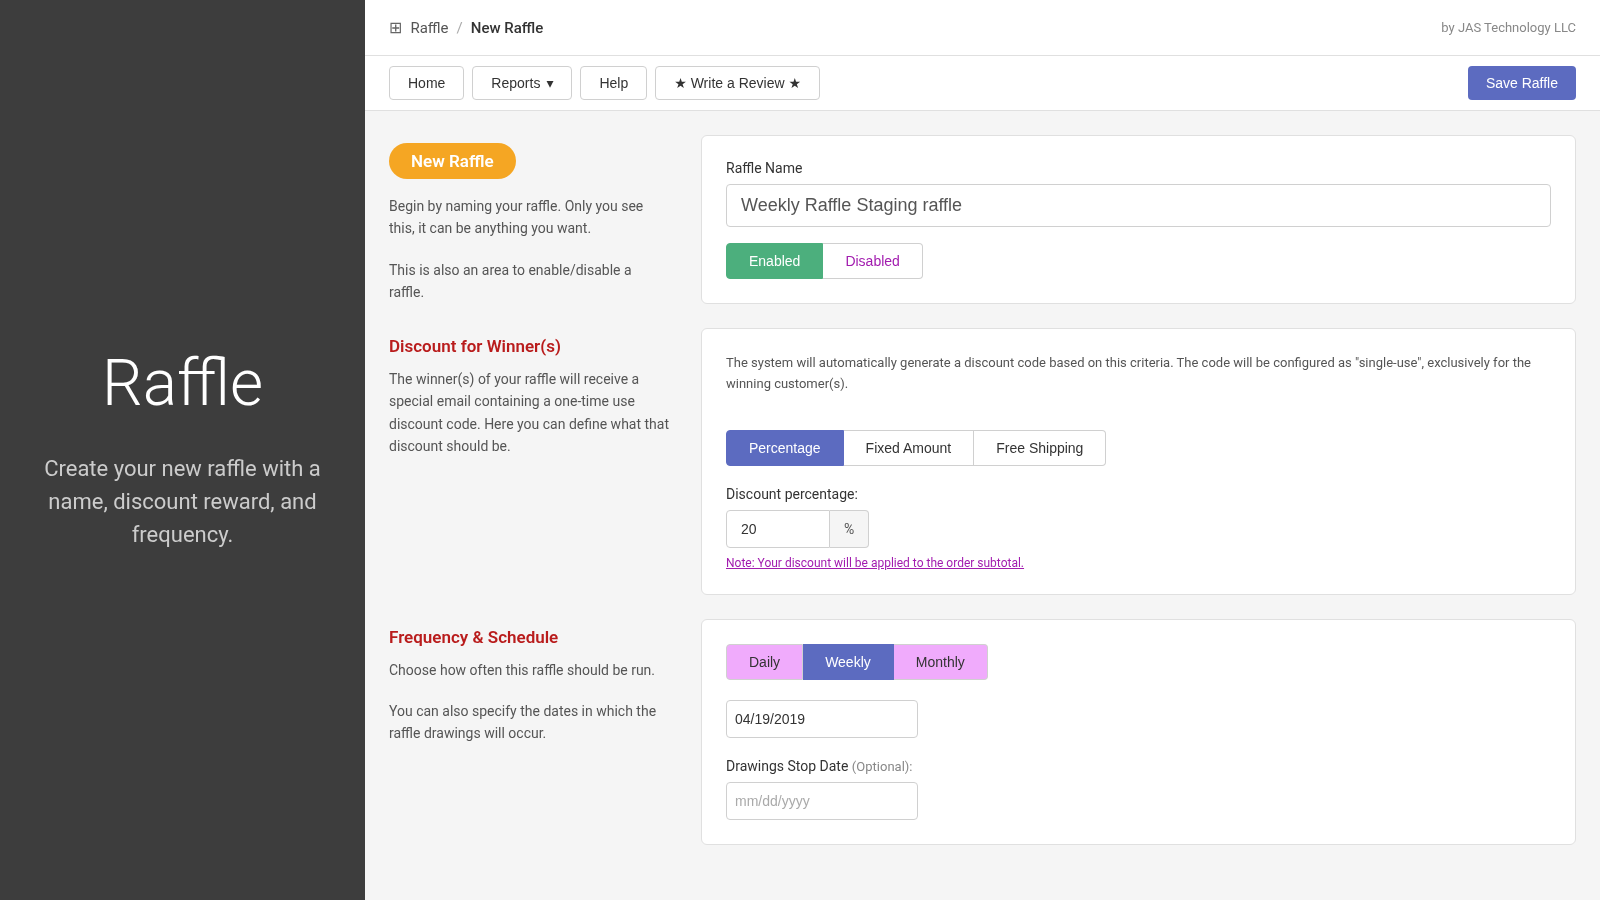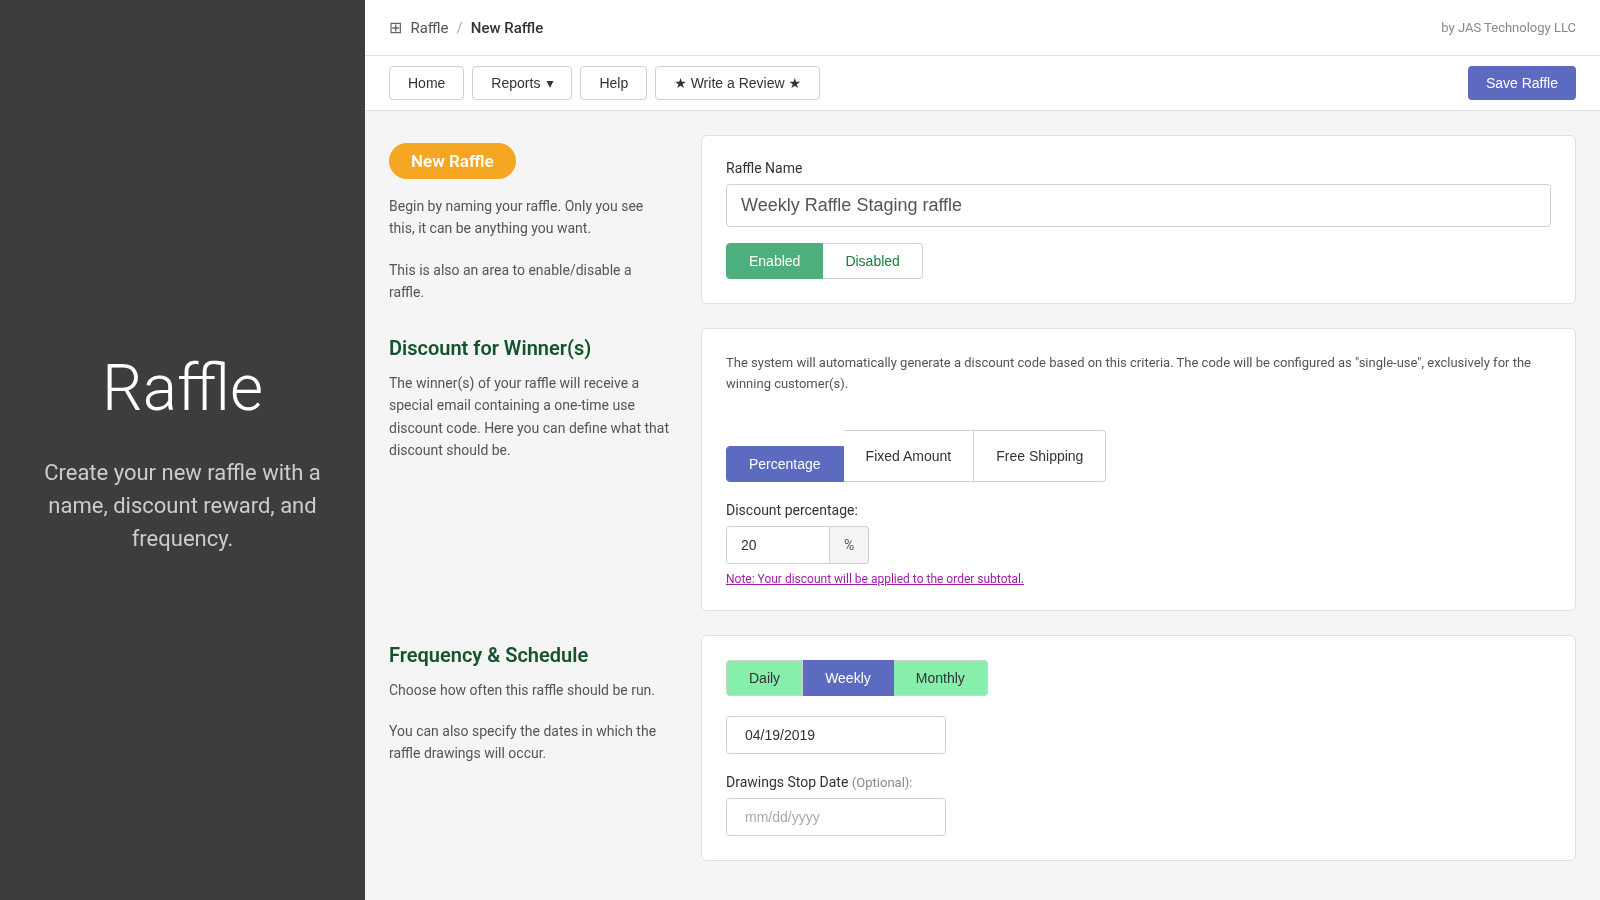--- a/index.html
+++ b/index.html
@@ -161,23 +161,23 @@
       font-weight: 600;
       display: inline-block;
       margin-bottom: 16px;
     }
     .section-desc {
       font-size: 14px;
       color: #555;
       line-height: 1.6;
     }
     .section-title {
-      font-size: 20px;
+      font-size: 17px;
       font-weight: 600;
-      color: #14532d;
+      color: #b91c1c;
       margin-bottom: 12px;
     }
 
     
     .form-label {
       font-size: 14px;
       color: #333;
       margin-bottom: 8px;
       display: block;
     }
@@ -196,21 +196,21 @@
     .toggle-group {
       display: flex;
       gap: 0;
       margin-top: 16px;
     }
     .toggle-btn {
       padding: 9px 22px;
       border: 1px solid #d0d0d0;
       background: white;
       font-size: 14px;
-      color: #15803d;
+      color: #a21caf;
       cursor: pointer;
     }
     .toggle-btn:first-child { border-radius: 4px 0 0 4px; }
     .toggle-btn:last-child { border-radius: 0 4px 4px 0; }
     .toggle-btn + .toggle-btn { border-left: none; }
     .toggle-btn.active-green {
       background: #4caf7d;
       color: white;
       border-color: #4caf7d;
     }
@@ -222,21 +222,21 @@
       margin-bottom: 20px;
     }
     .discount-type-btn {
       padding: 9px 22px;
       border: 1px solid #d0d0d0;
       background: white;
       font-size: 14px;
       color: #333;
       cursor: pointer;
     }
-    .discount-type-btn:first-child { border-radius: 4px 0 0 4px; margin-top: 16px; }
+    .discount-type-btn:first-child { border-radius: 4px 0 0 4px; }
     .discount-type-btn:last-child { border-radius: 0 4px 4px 0; }
     .discount-type-btn + .discount-type-btn { border-left: none; }
     .discount-type-btn.active {
       background: #5c6bc0;
       color: white;
       border-color: #5c6bc0;
     }
 
     .system-note {
       font-size: 13px;
@@ -279,42 +279,42 @@
 
     
     .freq-group {
       display: flex;
       gap: 0;
       margin-bottom: 20px;
     }
     .freq-btn {
       padding: 9px 22px;
       border: 1px solid #d0d0d0;
-      background: #86efac;
+      background: #f0abfc;
       font-size: 14px;
       color: #333;
       cursor: pointer;
     }
     .freq-btn:first-child { border-radius: 4px 0 0 4px; }
     .freq-btn:last-child { border-radius: 0 4px 4px 0; }
     .freq-btn + .freq-btn { border-left: none; }
     .freq-btn.active {
       background: #5c6bc0;
       color: white;
       border-color: #5c6bc0;
     }
 
     .date-input {
-      padding: 10px 18px;
+      padding: 10px 8px;
       border: 1px solid #d0d0d0;
       border-radius: 4px;
       font-size: 14px;
       color: #333;
       outline: none;
-      width: 220px;
+      width: 192px;
     }
     .date-input::placeholder { color: #aaa; }
 
     .optional-label {
       font-size: 13px;
       color: #888;
     }
   </style>
 </head>
 <body>

